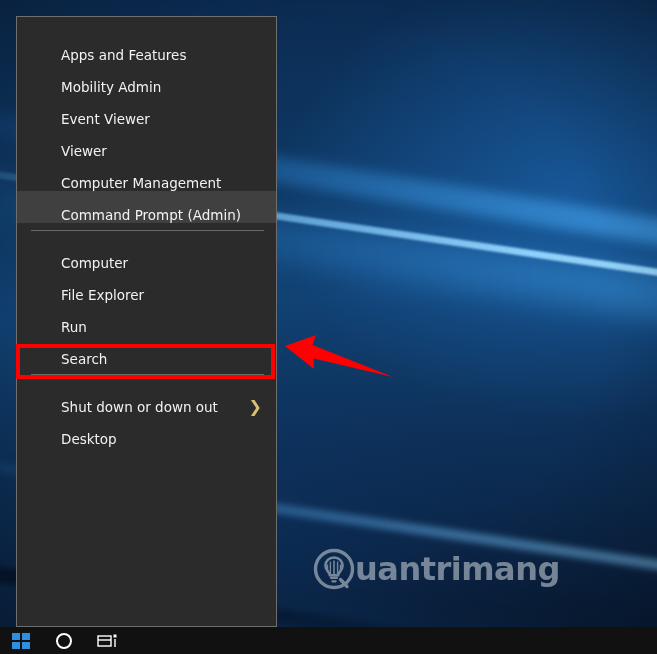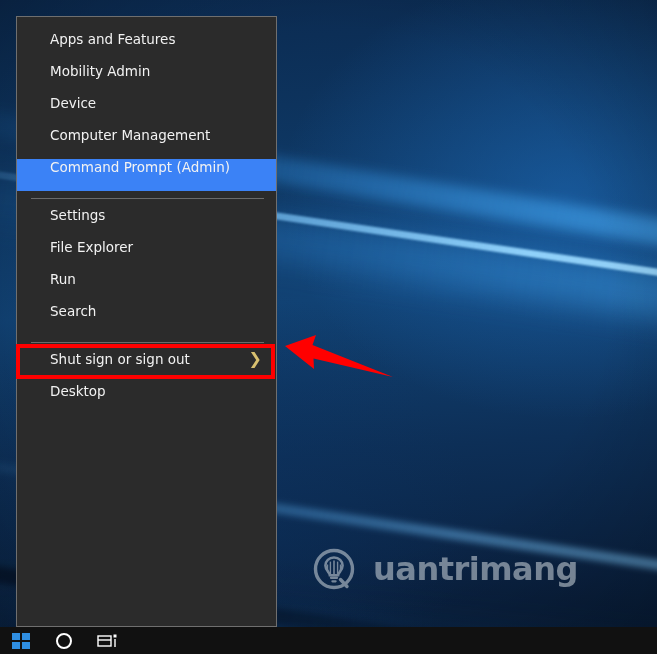--- a/index.html
+++ b/index.html
@@ -86,21 +86,21 @@
     pointer-events: none;
   }
 
   
   #watermark {
     position: absolute;
     left: 313px;
     top: 548px;
     display: flex;
     align-items: center;
-    gap: 18px;
+    gap: 0;
     opacity: 0.62;
     pointer-events: none;
   }
   #watermark-text {
     font-family: "DejaVu Sans", sans-serif;
     font-size: 32px;
     font-weight: 700;
     letter-spacing: -0.5px;
     color: #b9c3cc;
     line-height: 1;
@@ -116,31 +116,31 @@
     background: #2b2b2b;
     border: 1px solid #6f6f6f;
     padding-top: 14px;
     z-index: 5;
   }
 
   .menu-item {
     position: relative;
     height: 32px;
     display: flex;
-    align-items: flex-start;
-    padding-left: 33px;
+    align-items: flex-end;
+    padding-left: 44px;
     padding-right: 10px;
     color: #f2f2f2;
     font-size: 13.5px;
     font-family: "DejaVu Sans", sans-serif;
     white-space: nowrap;
     cursor: default;
   }
   .menu-item.selected {
-    background: #3b82f6;
+    background: #404040;
   }
   .menu-item .label { flex: 1; }
   .menu-item .chevron {
     color: #d8c070;
     font-size: 16px;
     font-weight: 400;
     margin-right: 4px;
     line-height: 1;
   }
 
@@ -236,52 +236,55 @@
   <div id="winx-menu">
 
     <div>
       <div class="menu-item">
         <span class="label">Apps and Features</span>
       </div>
       <div class="menu-item">
         <span class="label">Mobility Admin</span>
       </div>
       <div class="menu-item">
-        <span class="label">Device</span>
+        <span class="label">Event Viewer</span>
+      </div>
+      <div class="menu-item">
+        <span class="label">Viewer</span>
       </div>
       <div class="menu-item">
         <span class="label">Computer Management</span>
       </div>
       <div class="menu-item selected">
         <span class="label">Command Prompt (Admin)</span>
       </div>
     </div>
 
     <div class="menu-separator"></div>
 
     <div>
       <div class="menu-item">
-        <span class="label">Settings</span>
+        <span class="label">Computer</span>
       </div>
       <div class="menu-item">
         <span class="label">File Explorer</span>
       </div>
       <div class="menu-item">
         <span class="label">Run</span>
       </div>
       <div class="menu-item">
         <span class="label">Search</span>
       </div>
     </div>
 
     <div class="menu-separator"></div>
 
     <div>
       <div class="menu-item">
-        <span class="label">Shut sign or sign out</span>
+        <span class="label">Shut down or down out</span>
         <span class="chevron">❯</span>
       </div>
       <div class="menu-item">
         <span class="label">Desktop</span>
       </div>
     </div>
   </div>
 
   <div id="highlight-box"></div>
 

